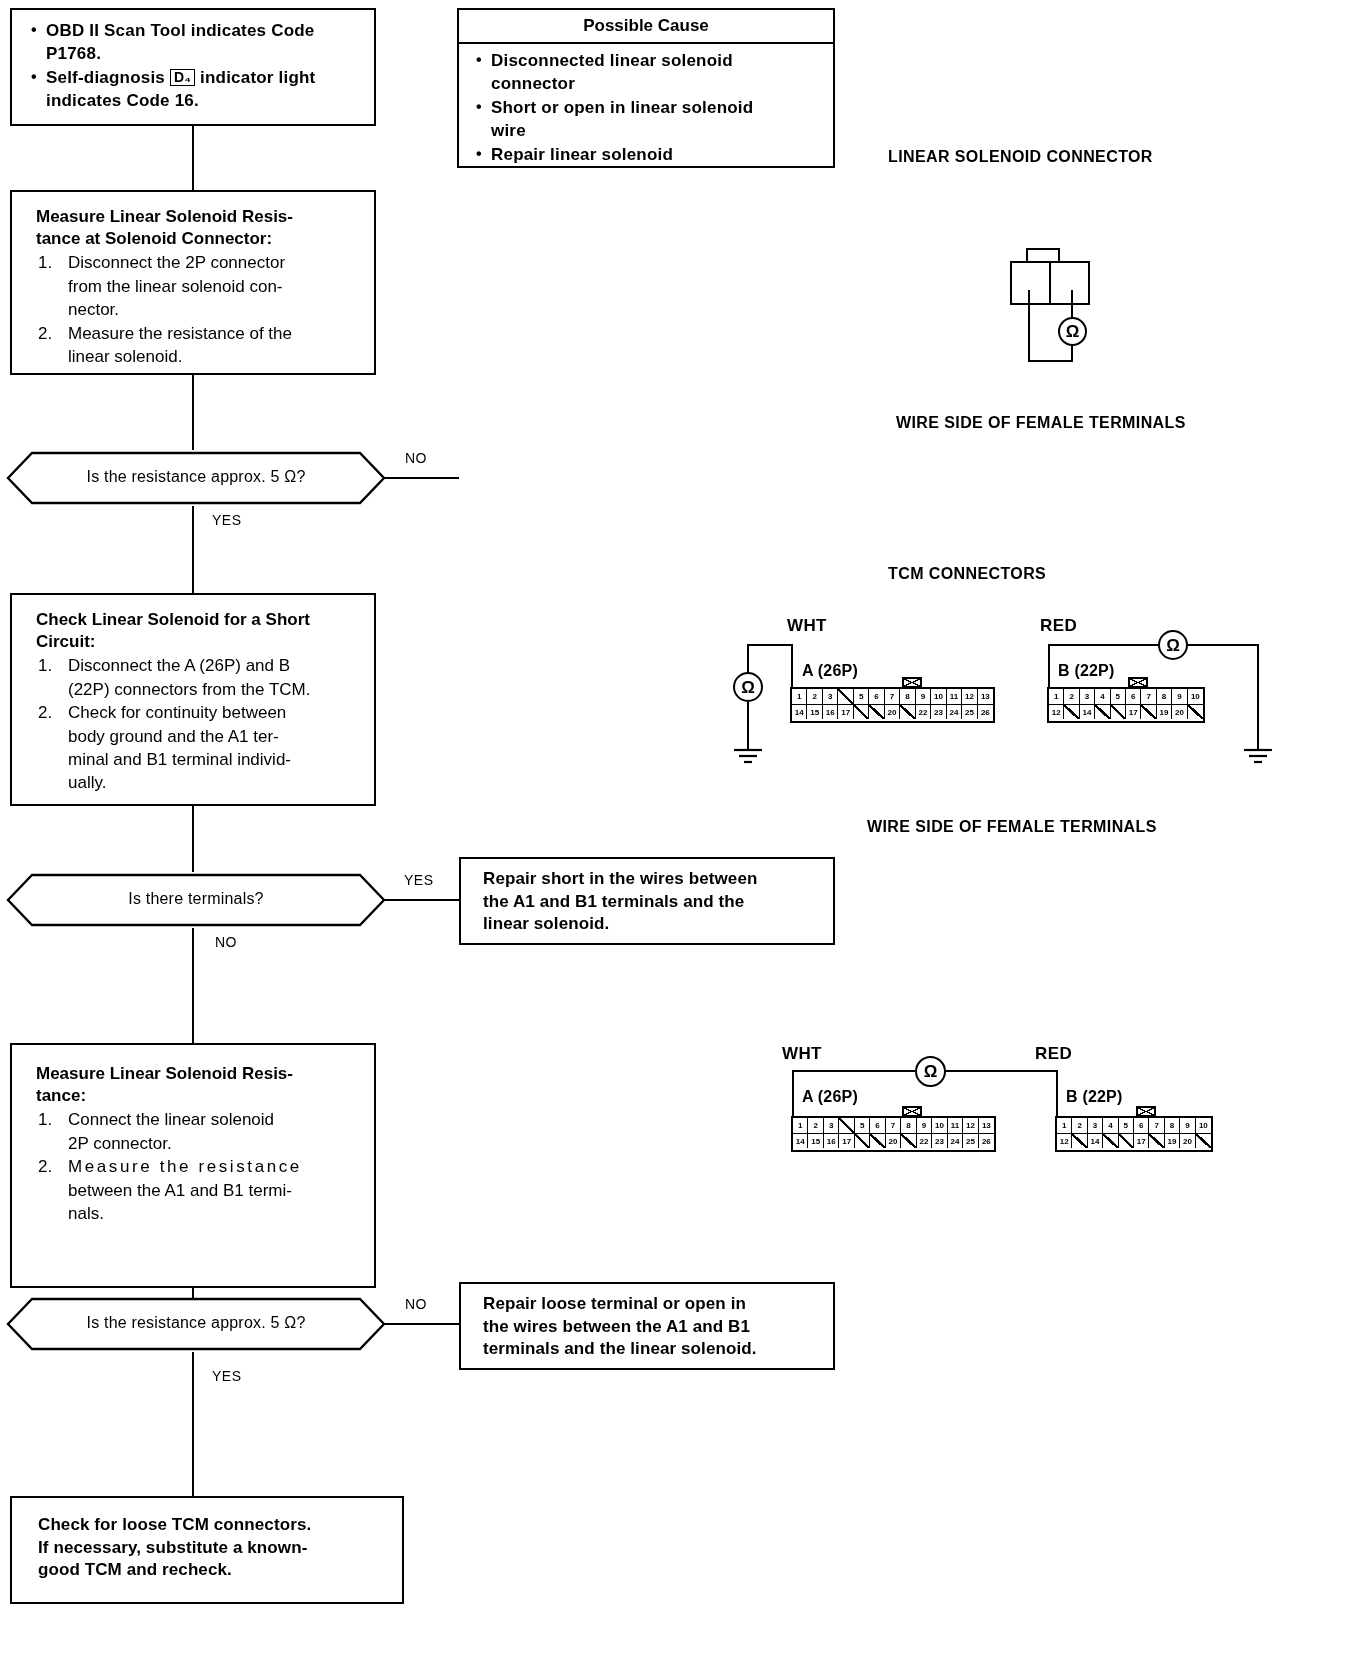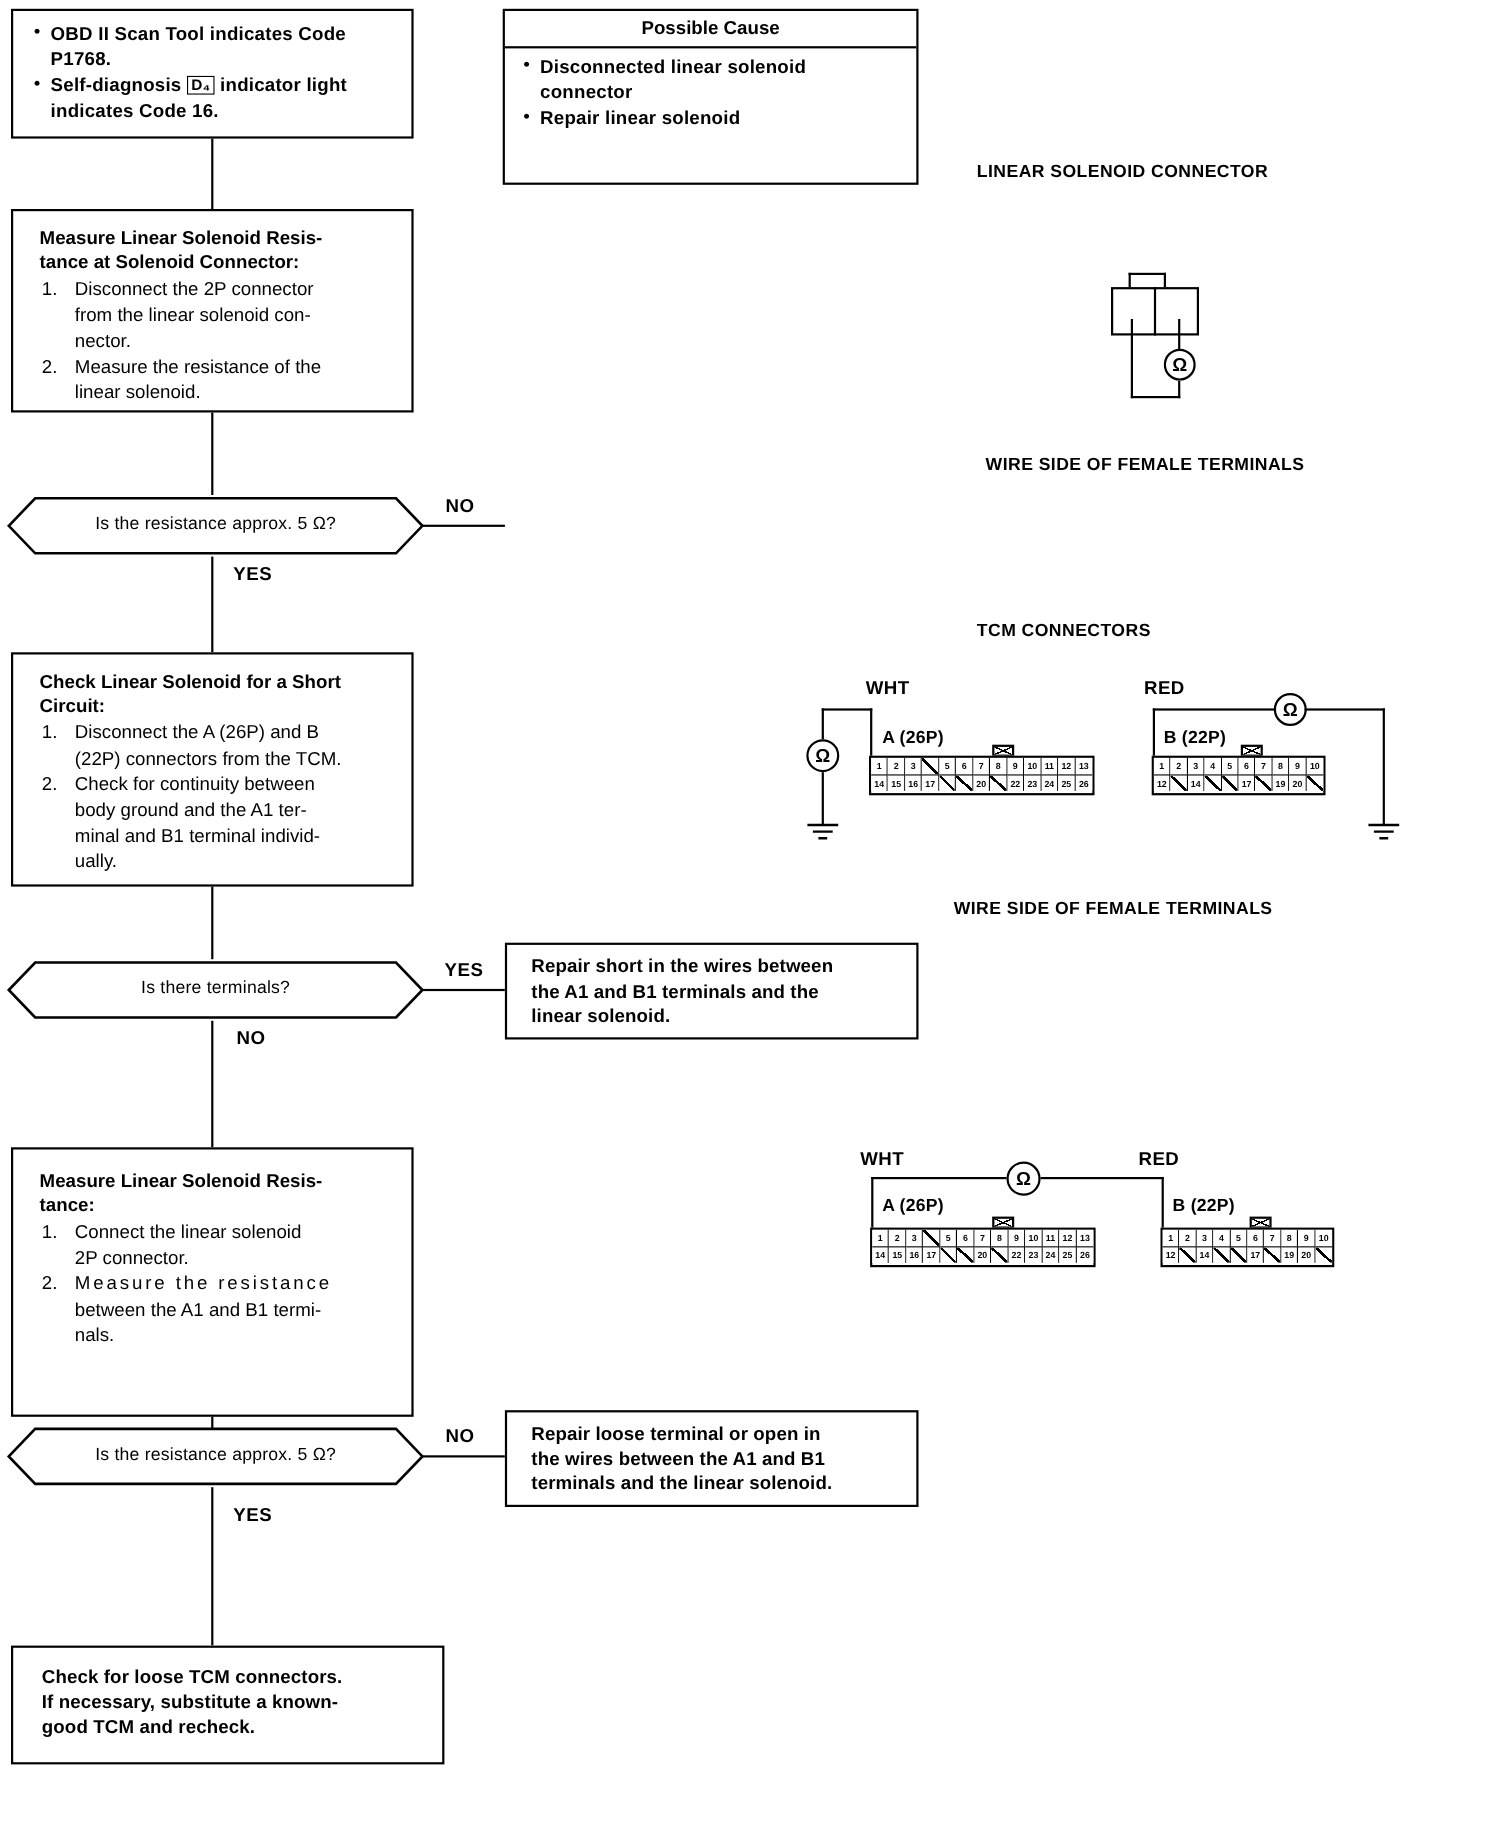--- a/index.html
+++ b/index.html
@@ -118,22 +118,22 @@
     width: 2px;
     background: #000;
   }
   .hline {
     position: absolute;
     height: 2px;
     background: #000;
   }
   .branch-label {
     position: absolute;
-    font-size: 17px;
-    font-weight: bold;
+    font-size: 14px;
+    font-weight: normal;
     letter-spacing: 0.5px;
   }
   
   .fig-caption {
     position: absolute;
     font-weight: bold;
     font-size: 16px;
     letter-spacing: 0.4px;
     white-space: nowrap;
   }
@@ -262,20 +262,21 @@
         </li>
       </ul>
     </div>
   </div>
 
   <div class="box" style="left:457px; top:8px; width:378px; height:160px;">
     <div class="pc-head">Possible Cause</div>
     <div class="pc-body">
       <ul class="bullets">
         <li style="text-align:justify;">Disconnected linear solenoid<br>connector</li>
+        <li style="text-align:justify;">Short or open in linear solenoid<br>wire</li>
         <li>Repair linear solenoid</li>
       </ul>
     </div>
   </div>
 
   <div class="vline" style="left:192px; top:126px; height:64px;"></div>
 
   <div class="box" style="left:10px; top:190px; width:366px; height:185px;">
     <div class="box-inner" style="padding:14px 14px 8px 24px;">
       <div class="step-title">

